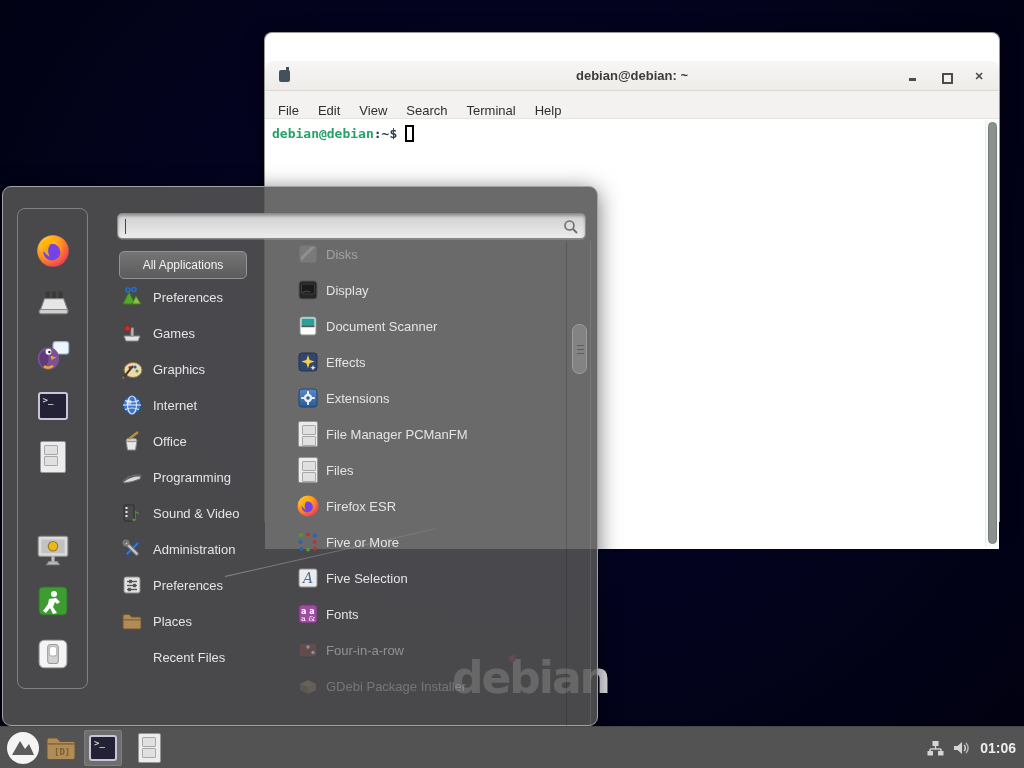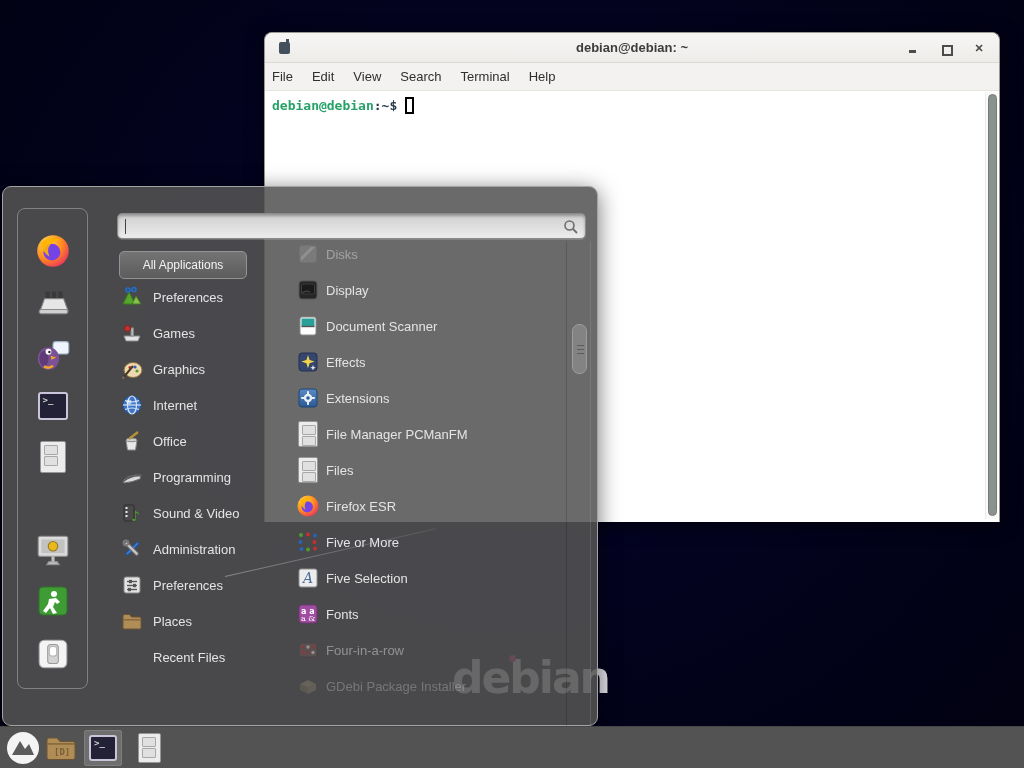--- a/index.html
+++ b/index.html
@@ -14,33 +14,33 @@
                font-size:44px; letter-spacing:-2px; color:rgba(240,240,244,0.95); }
   .watermark .tittle { position:absolute; left:57px; top:3px; width:7px; height:7px;
                border-radius:50%; background:#d70a53; }
 
   
   .terminal-window { position:absolute; left:264px; top:32px; width:736px; height:490px;
                z-index:2; border-radius:8px 8px 0 0; background:#ffffff;
                box-shadow:0 3px 18px rgba(0,0,0,0.65); border:1px solid #9b9892; border-bottom:none; }
   .titlebar { position:relative; height:30px; border-radius:8px 8px 0 0;
                background:linear-gradient(#f7f6f5,#eeece9); border-bottom:1px solid #dcd9d5;
-               display:flex; align-items:center; }
+               display:flex; align-items:center;margin-top:28px; }
   .titlebar .title { position:absolute; left:0; right:0; text-align:center;
                font-size:13px; font-weight:bold; color:#3c3c3c; }
   .win-icon { position:absolute; left:14px; top:9px; width:11px; height:12px;
                background:#44515c; border-radius:2px; }
   .win-icon::before { content:""; position:absolute; left:7px; top:-3px; width:3px; height:5px; background:#44515c; }
   .controls { position:absolute; right:14px; top:0; height:30px; display:flex; gap:21px; align-items:center; }
   .ctl { width:12px; height:12px; position:relative; cursor:default; }
   .ctl-min::before { content:""; position:absolute; left:2px; top:8px; width:7px; height:3px; background:#4c4c4c; }
   .ctl-max::before { content:""; position:absolute; left:2px; top:3px; width:7px; height:7px; border:2px solid #4c4c4c; }
   .ctl-close { font-size:11px; font-weight:bold; color:#4c4c4c; line-height:12px; text-align:center; }
-  .menubar { height:28px; background:#f3f2f0; display:flex; align-items:center;
-               gap:19px; padding-left:7px; border-bottom:1px solid #e6e4e1; }
+  .menubar { height:28px; background:#f3f2f0; display:flex; align-items:flex-end;
+               gap:19px; padding-left:13px; border-bottom:1px solid #e6e4e1; }
   .menubar span { font-size:13px; color:#2f2f2f; cursor:default; }
   .term-content { position:relative; height:430px; background:#ffffff;
                font-family:"DejaVu Sans Mono", monospace; font-size:13px; font-weight:bold;
                padding:6px 2px 0 7px; }
   .prompt-user { color:#26a269; }
   .prompt-rest { color:#26394a; }
   .term-cursor { display:inline-block; width:9px; height:17px; border:2px solid #000;
                vertical-align:-4px; margin-left:8px; }
   .term-scrollbar { position:absolute; top:1px; right:1px; bottom:2px; width:13px;
                background:#fafafa; border-left:1px solid #ececec; }
@@ -514,15 +514,32 @@
         </svg>
     </div>
     <div class="tb-item active" style="left:84px">
       <div class="term-ic" style="width:28px;height:26px">
           <span>&gt;_</span>
         </div>
     </div>
     <div class="tb-item" style="left:130px">
       <span class="cab" style="width:23px;height:30px"></span>
     </div>
+    <div class="tray">
+      <svg width="17" height="16" viewBox="0 0 17 16">
+          <rect x="5.5" y="1" width="6" height="5" fill="#d5d5d5"></rect>
+          <line x1="8.5" y1="6" x2="8.5" y2="9" stroke="#d5d5d5" stroke-width="1.4"></line>
+          <line x1="3" y1="9" x2="14" y2="9" stroke="#d5d5d5" stroke-width="1.4"></line>
+          <line x1="3" y1="9" x2="3" y2="11" stroke="#d5d5d5" stroke-width="1.4"></line>
+          <line x1="14" y1="9" x2="14" y2="11" stroke="#d5d5d5" stroke-width="1.4"></line>
+          <rect x="0.5" y="11" width="5.5" height="4.5" fill="#d5d5d5"></rect>
+          <rect x="11" y="11" width="5.5" height="4.5" fill="#d5d5d5"></rect>
+        </svg>
+      <svg width="18" height="16" viewBox="0 0 18 16">
+          <path d="M1 6 h3.5 L9 2 v12 L4.5 10 H1 z" fill="#d5d5d5"></path>
+          <path d="M11 5 a4 4 0 0 1 0 6" stroke="#d5d5d5" stroke-width="1.5" fill="none"></path>
+          <path d="M13 3 a7 7 0 0 1 0 10" stroke="#b5b5b5" stroke-width="1.5" fill="none"></path>
+        </svg>
+      <span class="clock">01:06</span>
+    </div>
   </div>
 
 </div>
 
 </body></html>

